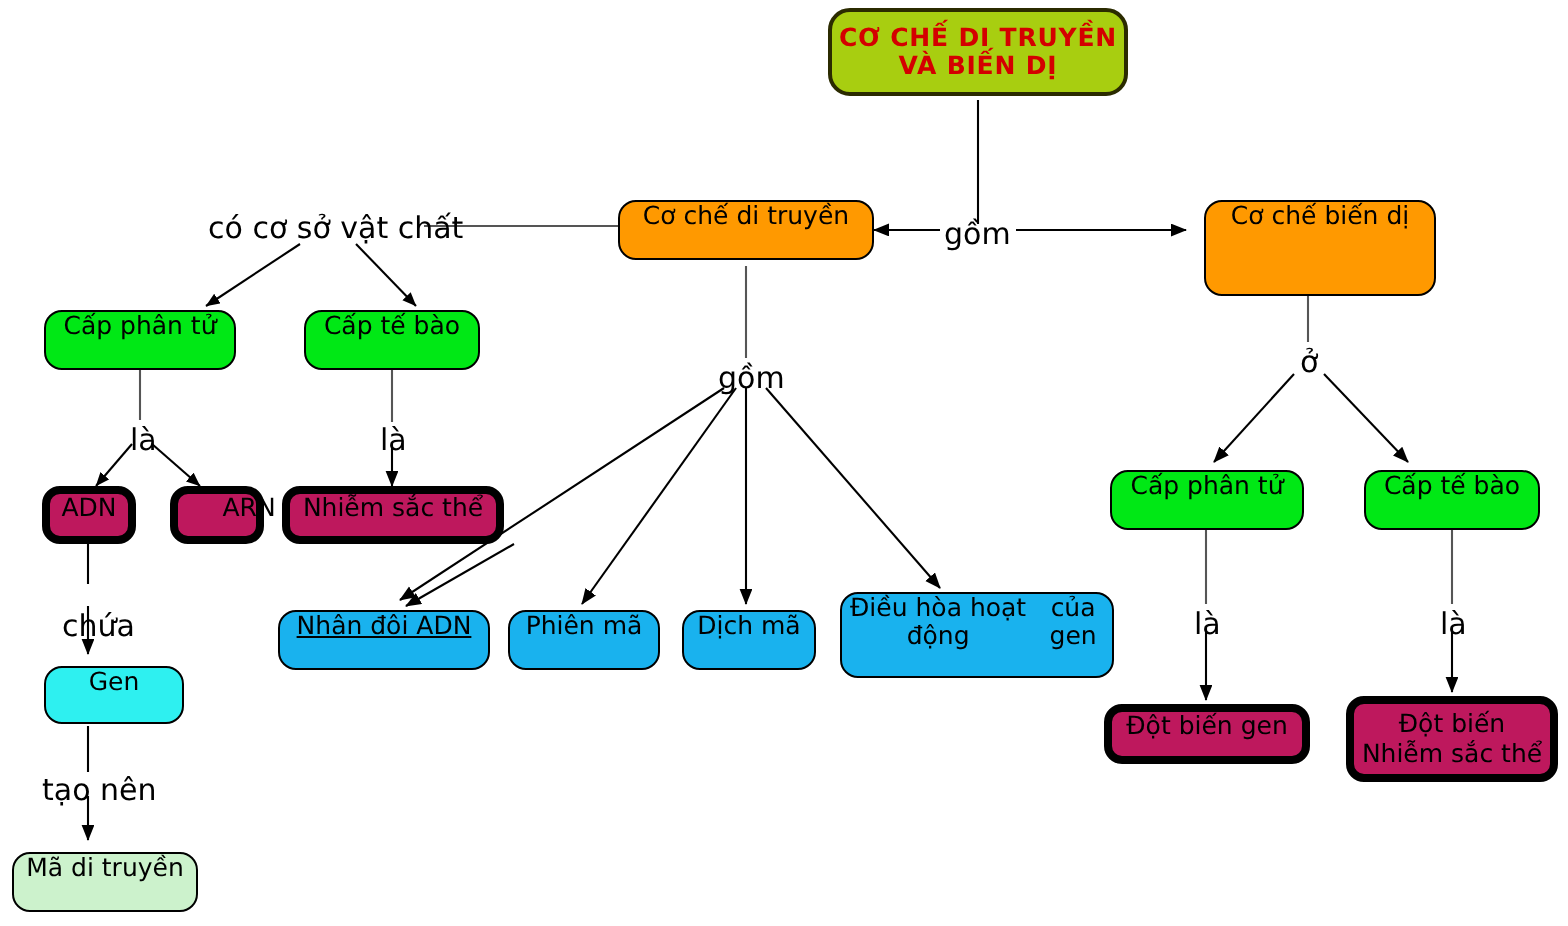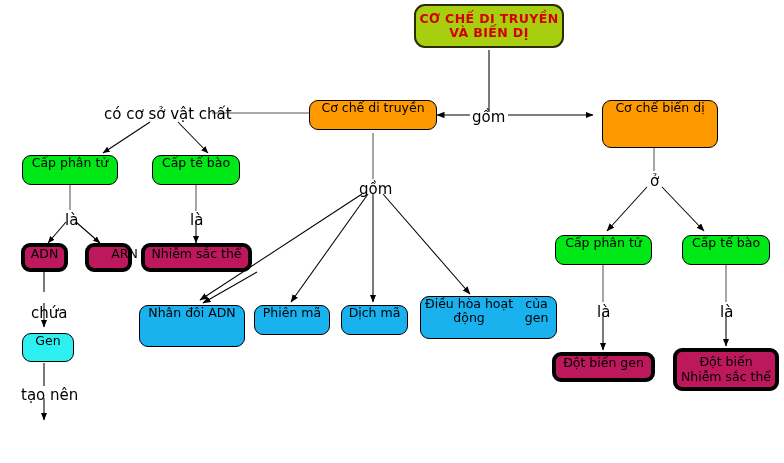--- a/index.html
+++ b/index.html
@@ -102,26 +102,29 @@
   </div>
 
   <div class="node n-magenta" style="left:85px;top:243px;width:47px;height:29px;padding-left:32px;">
     <span>ARN</span>
   </div>
 
   <div class="node n-magenta" style="left:141px;top:243px;width:111px;height:29px;">
     <span>Nhiễm sắc thể</span>
   </div>
 
-  <div class="node n-gen" style="left:22px;top:333px;width:52px;height:29px;">
+  <div class="node n-gen" style="left:22px;top:333px;width:70px;height:29px;">
     <span>Gen</span>
   </div>
 
+  <div class="node n-lgreen" style="left:6px;top:426px;width:93px;height:30px;">
+    <span>Mã di truyền</span>
+  </div>
 
-  <div class="node n-cyan" style="left:139px;top:305px;width:106px;height:42px;">
+  <div class="node n-cyan" style="left:139px;top:305px;width:106px;height:30px;text-decoration:underline;">
     <span>Nhân đôi ADN</span>
   </div>
 
   <div class="node n-cyan" style="left:254px;top:305px;width:76px;height:30px;">
     <span>Phiên mã</span>
   </div>
 
   <div class="node n-cyan" style="left:341px;top:305px;width:67px;height:30px;">
     <span>Dịch mã</span>
   </div>

